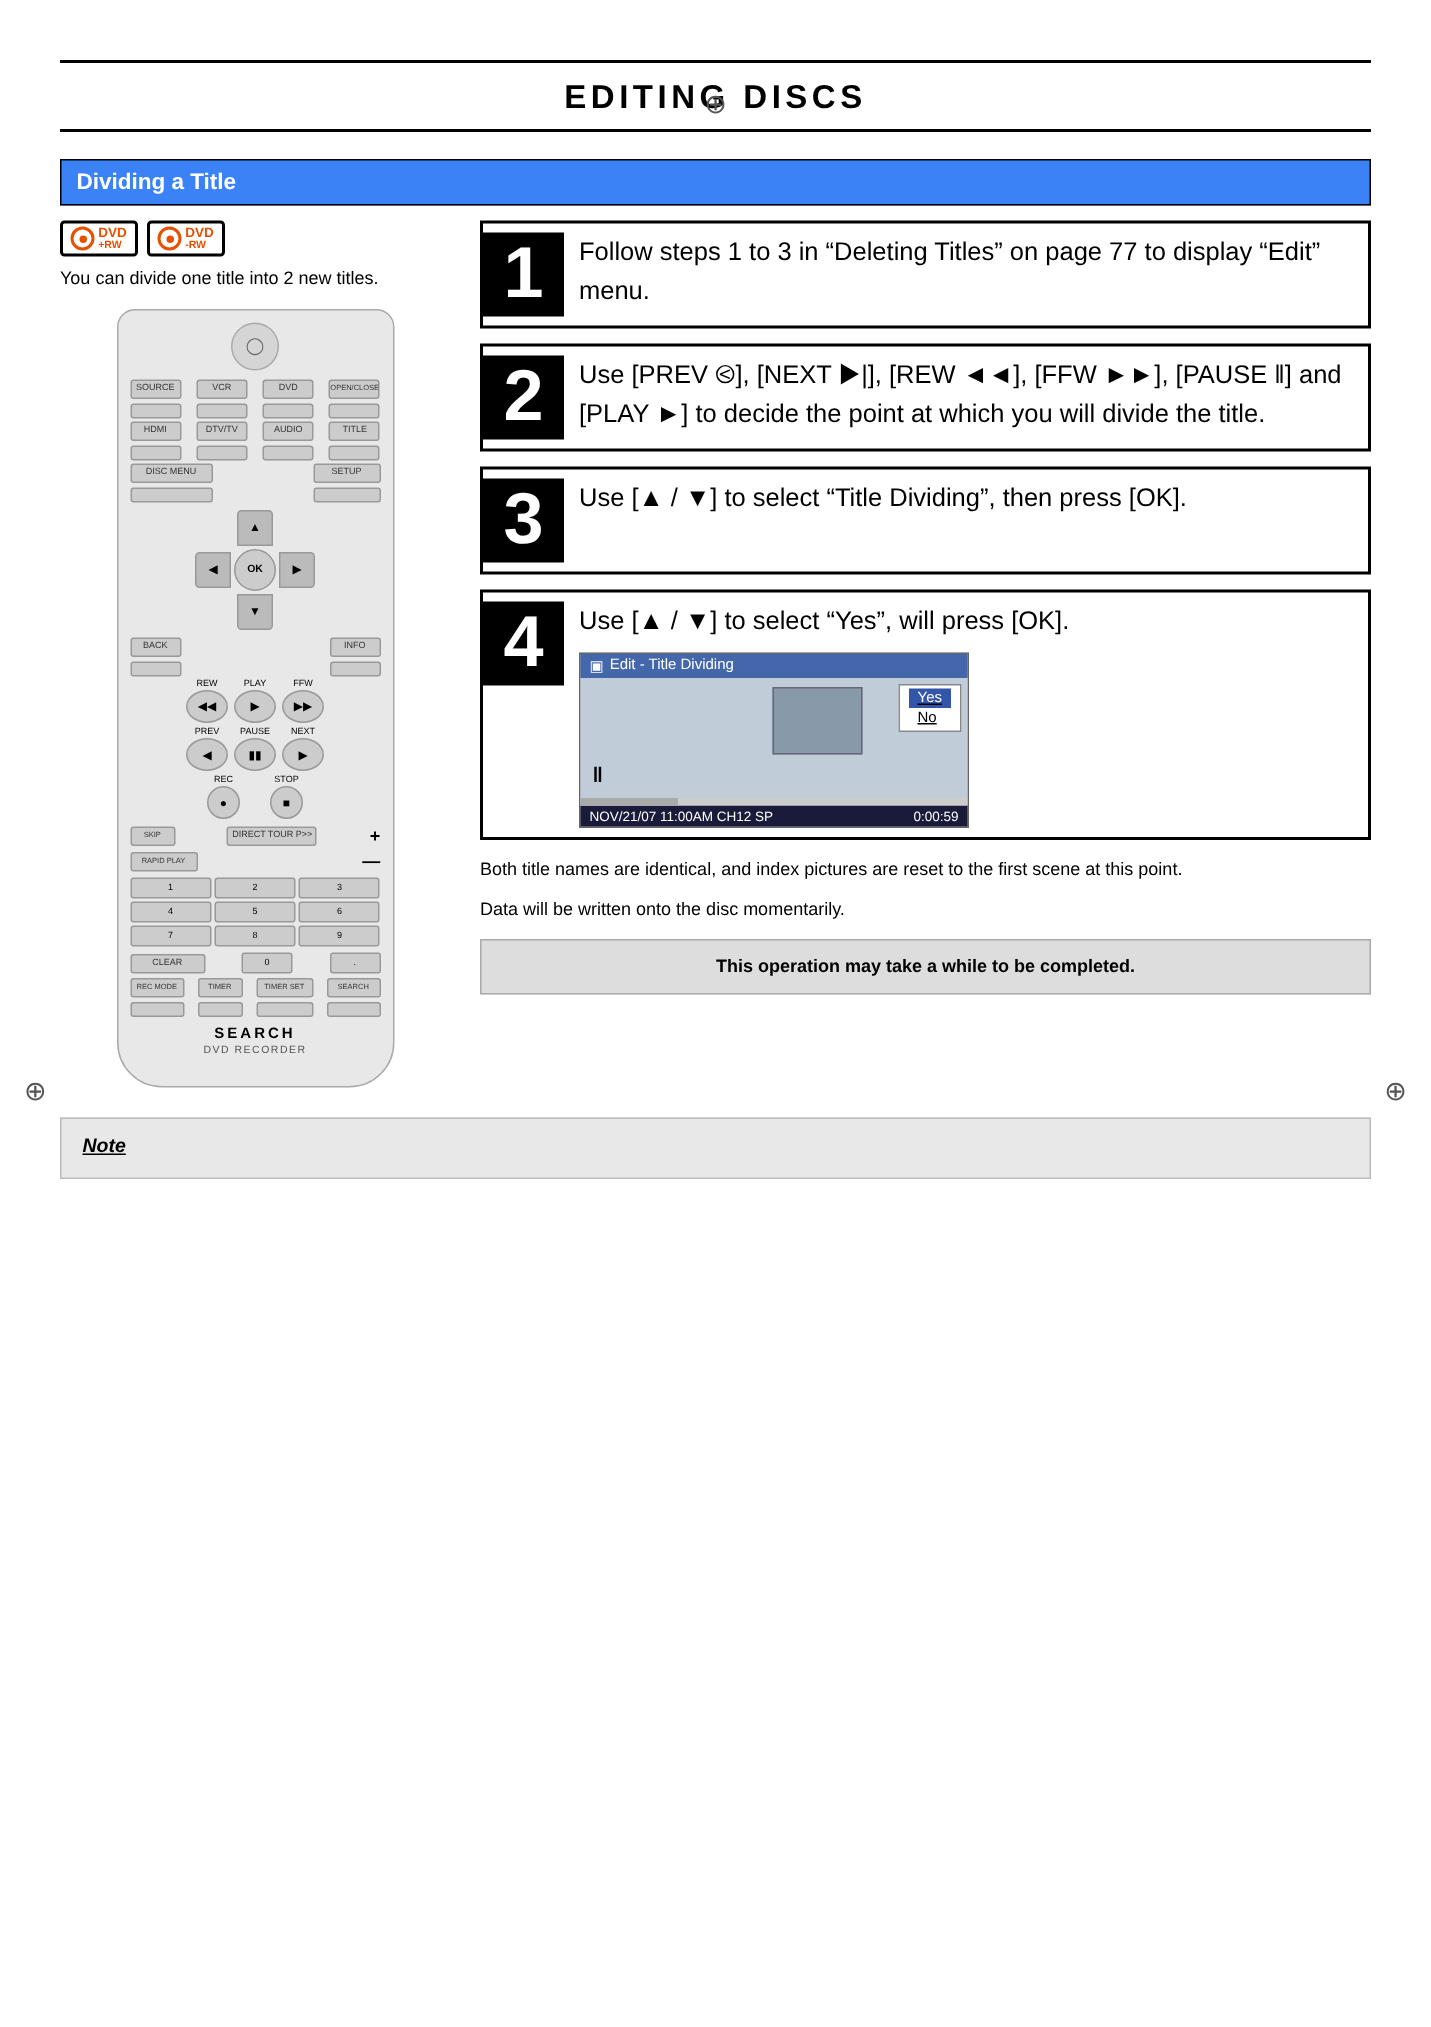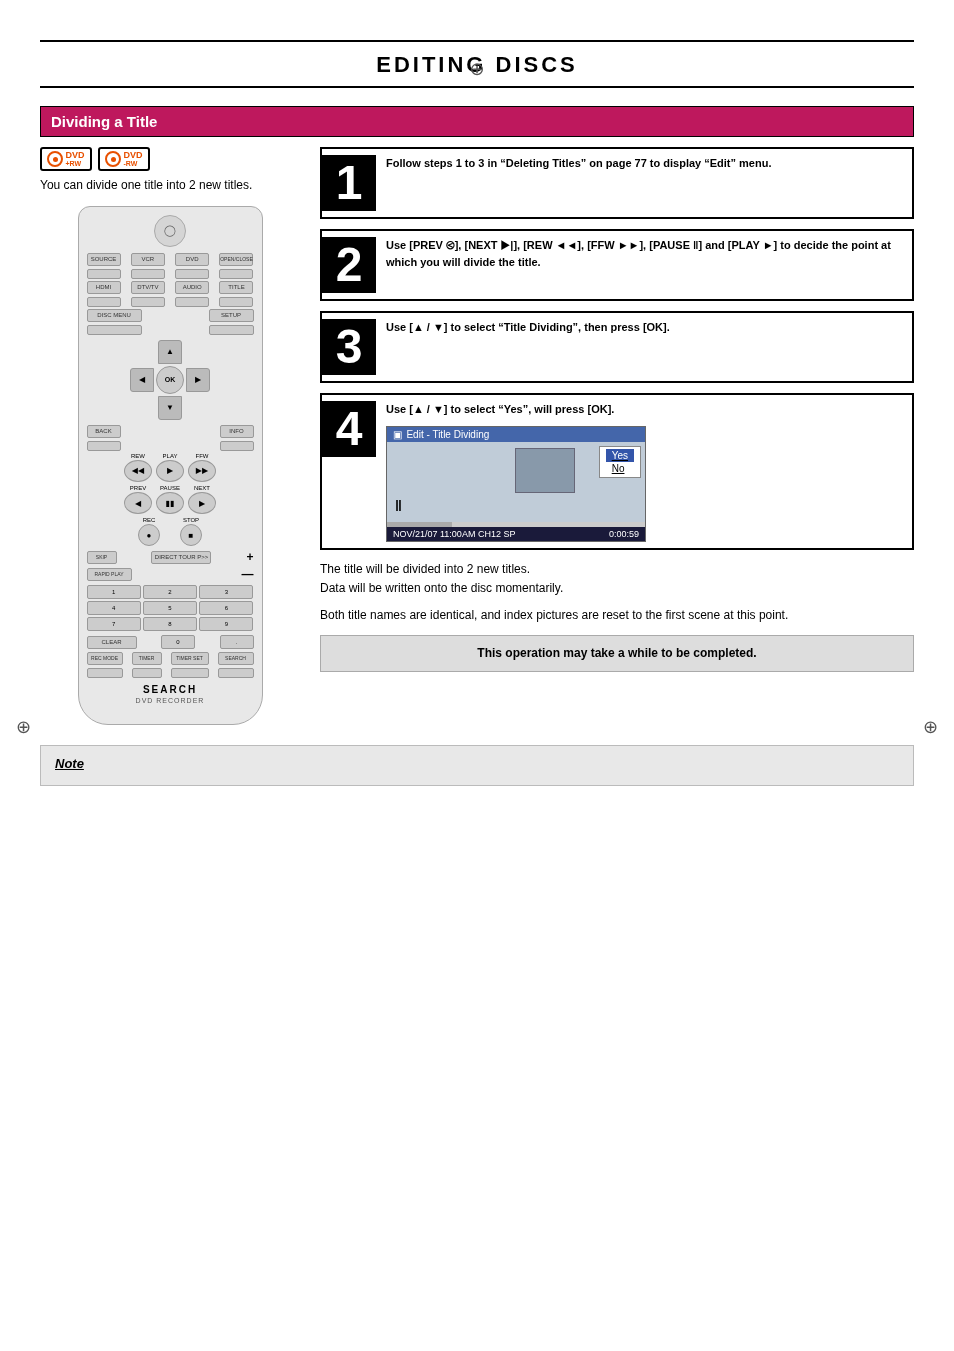--- a/index.html
+++ b/index.html
@@ -41,21 +41,21 @@
     .page-title-text {
       font-size: 22px;
       font-weight: bold;
       letter-spacing: 3px;
       color: #000;
     }
 
     
     .section-header {
       margin: 18px 40px 0 40px;
-      background: #be185d;
+      background: #3b82f6;
       padding: 6px 10px;
       border: 1.5px solid #000;
     }
     .section-header-text {
       font-size: 15px;
       font-weight: bold;
       color: #fff;
     }
 
     
@@ -245,22 +245,22 @@
       line-height: 1;
       margin-right: 8px;
       font-family: Arial Black, Arial, sans-serif;
     }
 
     .step-content {
       flex: 1;
     }
 
     .step-text {
-      font-size: 11px;
-      font-weight: bold;
+      font-size: 17px;
+      font-weight: normal;
       line-height: 1.5;
     }
 
     
     .screen-mockup {
       border: 1.5px solid #666;
       margin-top: 8px;
       width: 260px;
       background: #d0d8e0;
     }
@@ -651,23 +651,22 @@
             </div>
             <div class="screen-bottom-bar">
               <span class="screen-time">NOV/21/07 11:00AM CH12 SP</span>
               <span class="screen-timecode">0:00:59</span>
             </div>
           </div>
         </div>
       </div>
 
       <div class="after-step4-text">
-        <div>The title will be divided into 2 new titles.</div>
+        <div style="margin-bottom:8px;">Both title names are identical, and index pictures are reset to the first scene at this point.</div>
         <div style="margin-bottom:8px;">Data will be written onto the disc momentarily.</div>
-        <div style="margin-bottom:8px;">Both title names are identical, and index pictures are reset to the first scene at this point.</div>
         <div class="operation-note">This operation may take a while to be completed.</div>
       </div>
 
     </div>
   </div>
 
   <div class="note-box">
     <div class="note-title">Note</div>
   </div>
 

